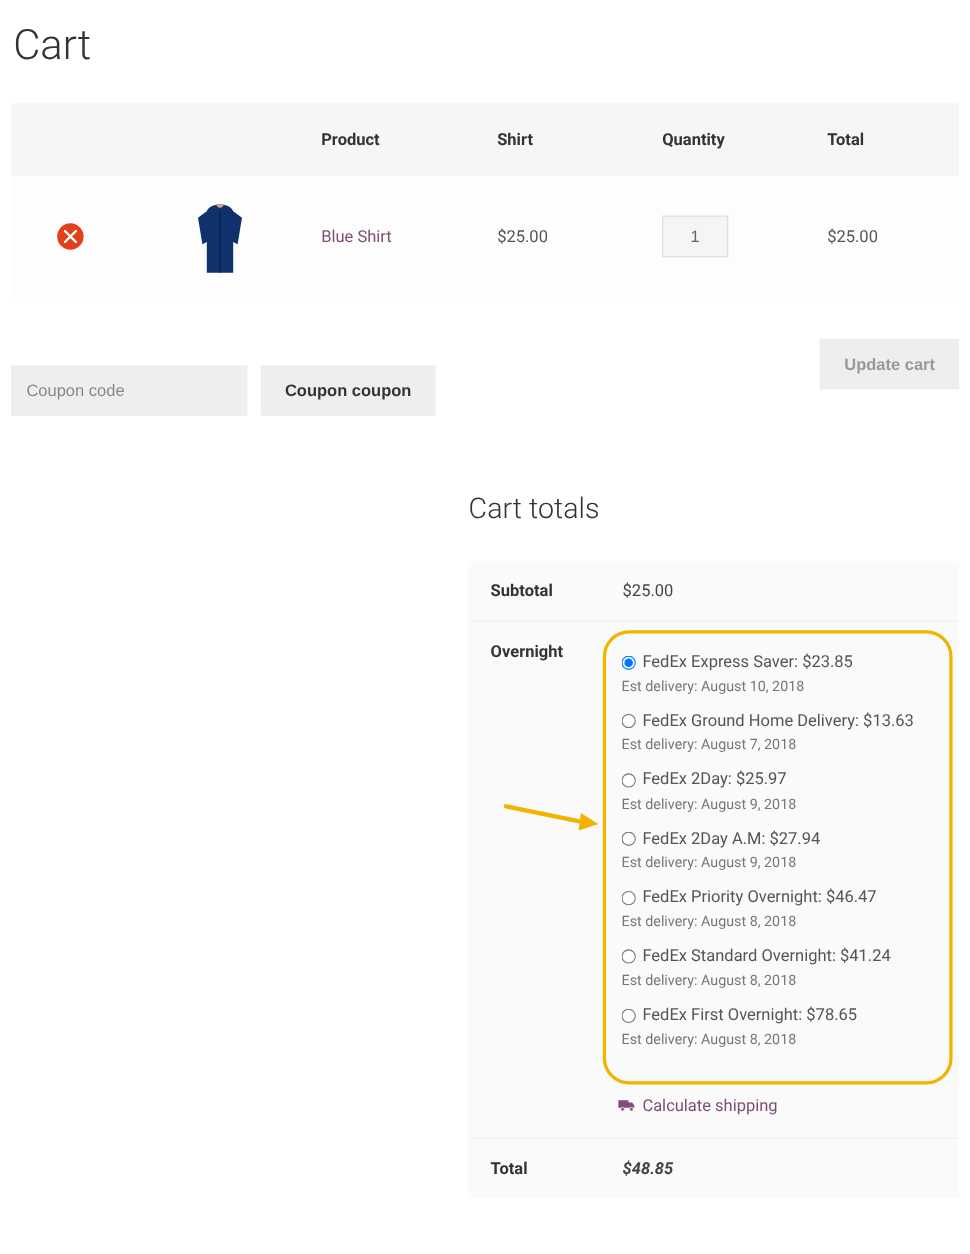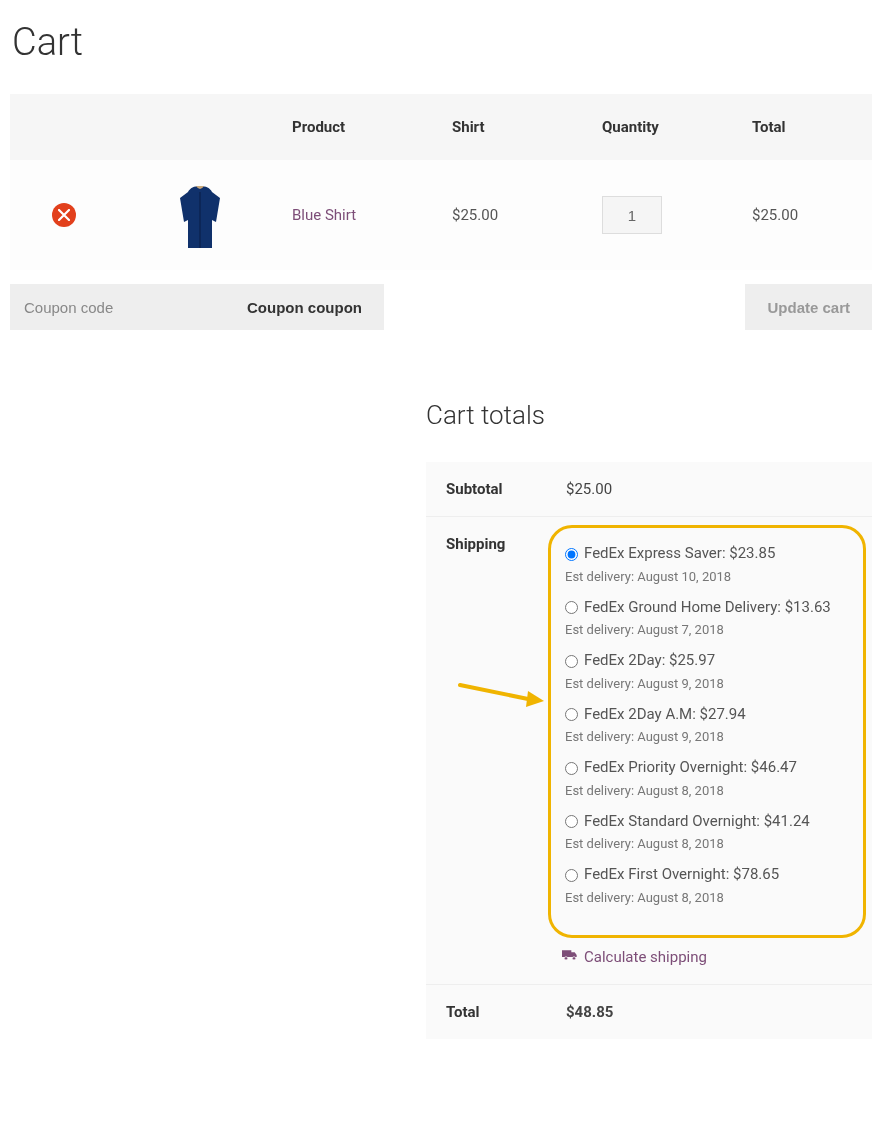--- a/index.html
+++ b/index.html
@@ -64,21 +64,21 @@
     border: 1px solid #ddd;
     background: #f5f5f5;
     text-align: center;
     font-size: 15px;
     color: #666;
   }
   .coupon-row {
     display: flex; justify-content: space-between; align-items: center;
     margin-top: 14px;
   }
-  .coupon-left { display: flex; gap: 0; }
+  .coupon-left { display: flex; gap: 12px; margin-top: 48px; }
   .coupon-input {
     width: 215px; height: 46px;
     border: none;
     background: #eee;
     padding: 0 14px;
     font-size: 15px;
     color: #777;
   }
   .coupon-input::placeholder { color: #888; }
   .btn {
@@ -134,25 +134,25 @@
   }
   .ship-opt { margin-bottom: 4px; line-height: 1.5; }
   .ship-opt input { margin-right: 6px; cursor: pointer; vertical-align: middle; }
   .ship-opt label { color: #555; cursor: pointer; font-size: 15px; }
   .ship-est { font-size: 13px; color: #777; margin: 2px 0 12px 0; }
   .ship-opt:last-of-type + .ship-est { margin-bottom: 0; }
   .calc-link {
     color: #7d4e78;
     font-size: 15px;
     text-decoration: none;
-    display: inline-flex; gap: 6px;
+    display: inline-flex; align-items: center; gap: 6px;
     margin-left: -4px;
   }
   .truck-icon { width: 16px; height: 14px; fill: #7d4e78; }
-  .total-val { font-weight: 700; color: #333; }
+  .total-val { font-weight: 700; color: #333; font-style: italic; }
   .arrow {
     position: absolute;
     left: -90px;
     top: 160px;
     width: 90px; height: 30px;
   }
 </style>
 </head>
 <body>
 
@@ -205,21 +205,21 @@
 
 <div class="totals-wrap">
   <h2 class="totals-title">Cart totals</h2>
   <table class="totals-table">
     <tbody>
         <tr>
       <th>Subtotal</th>
       <td>$25.00</td>
     </tr>
     <tr>
-      <th>Shipping</th>
+      <th>Overnight</th>
       <td style="position:relative;">
         <svg class="arrow" viewBox="0 0 90 30">
           <line x1="4" y1="8" x2="72" y2="22" stroke="#f0b400" stroke-width="4" stroke-linecap="round"></line>
           <polygon points="72,14 88,24 70,30" fill="#f0b400"></polygon>
         </svg>
         <div class="ship-box" id="ship-box">
               <div class="ship-opt"><input type="radio" name="ship" id="ship0" checked="" style=""><label for="ship0">FedEx Express Saver: $23.85</label></div>
               <div class="ship-est">Est delivery: August 10, 2018</div>
               <div class="ship-opt"><input type="radio" name="ship" id="ship1" style=""><label for="ship1">FedEx Ground Home Delivery: $13.63</label></div>
               <div class="ship-est">Est delivery: August 7, 2018</div>

